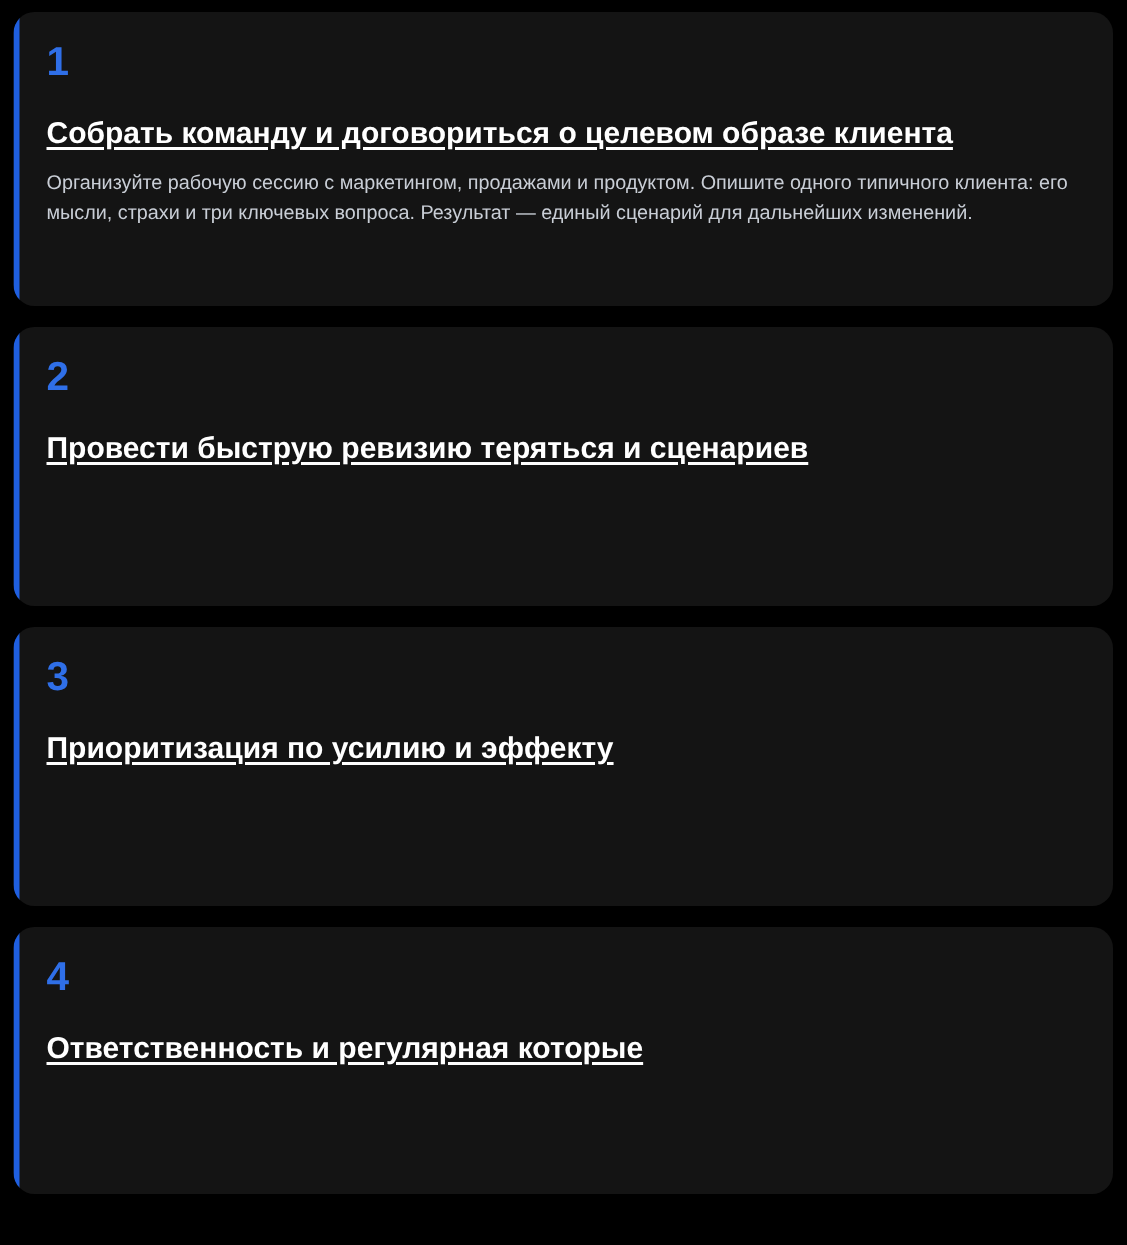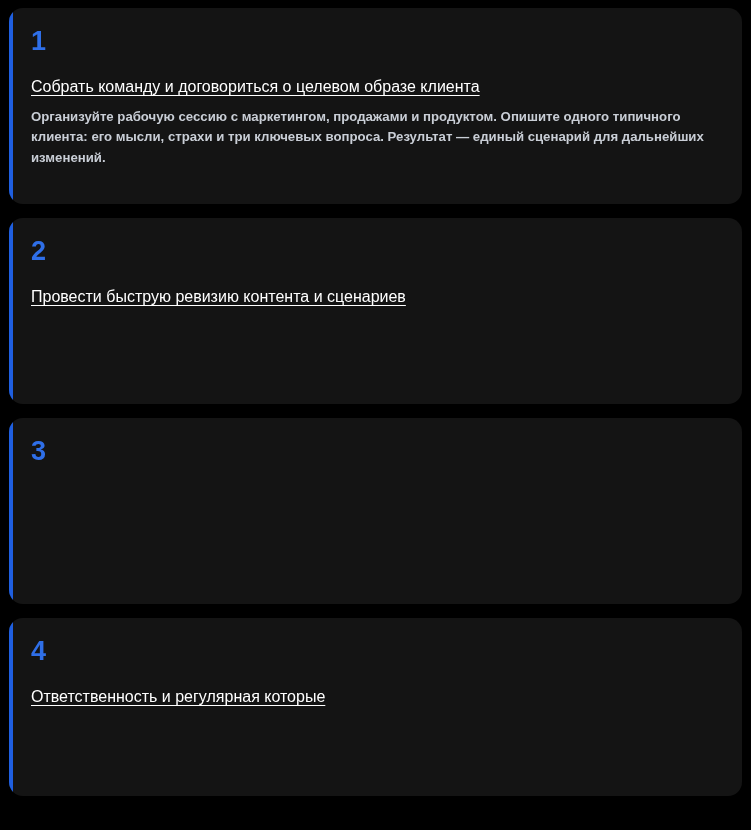--- a/index.html
+++ b/index.html
@@ -46,59 +46,59 @@
   .step-number {
     color: #2f6fe8;
     font-size: 27px;
     font-weight: bold;
     line-height: 1;
     margin: 0 0 22px 0;
     letter-spacing: 0.5px;
   }
   .step-title {
     color: #ffffff;
-    font-size: 16px;
-    font-weight: normal;
+    font-size: 20px;
+    font-weight: bold;
     line-height: 1.25;
     margin: 0 0 10px 0;
     text-decoration: underline;
     text-underline-offset: 3px;
     display: inline-block;
   }
   .step-body {
     color: #c9ced6;
     font-size: 13.2px;
     line-height: 1.55;
     margin: 0;
     max-width: 690px;
-    font-weight: bold;
   }
   .card-1 { height: 196px; }
   .card-2 { height: 186px; }
   .card-3 { height: 186px; }
   .card-4 { height: 178px; }
 </style>
 </head>
 <body>
 
 <div class="page">
 
   <section class="step-card card-1">
     <div class="step-number">1</div>
     <h2 class="step-title">Собрать команду и договориться о целевом образе клиента</h2>
     <p class="step-body">Организуйте рабочую сессию с маркетингом, продажами и продуктом. Опишите одного типичного клиента: его мысли, страхи и три ключевых вопроса. Результат — единый сценарий для дальнейших изменений.</p>
   </section>
 
   <section class="step-card card-2">
     <div class="step-number">2</div>
-    <h2 class="step-title">Провести быструю ревизию контента и сценариев</h2>
+    <h2 class="step-title">Провести быструю ревизию теряться и сценариев</h2>
   </section>
 
   <section class="step-card card-3">
     <div class="step-number">3</div>
+    <h2 class="step-title">Приоритизация по усилию и эффекту</h2>
   </section>
 
   <section class="step-card card-4">
     <div class="step-number">4</div>
     <h2 class="step-title">Ответственность и регулярная которые</h2>
   </section>
 
 </div>
 
 </body></html>

